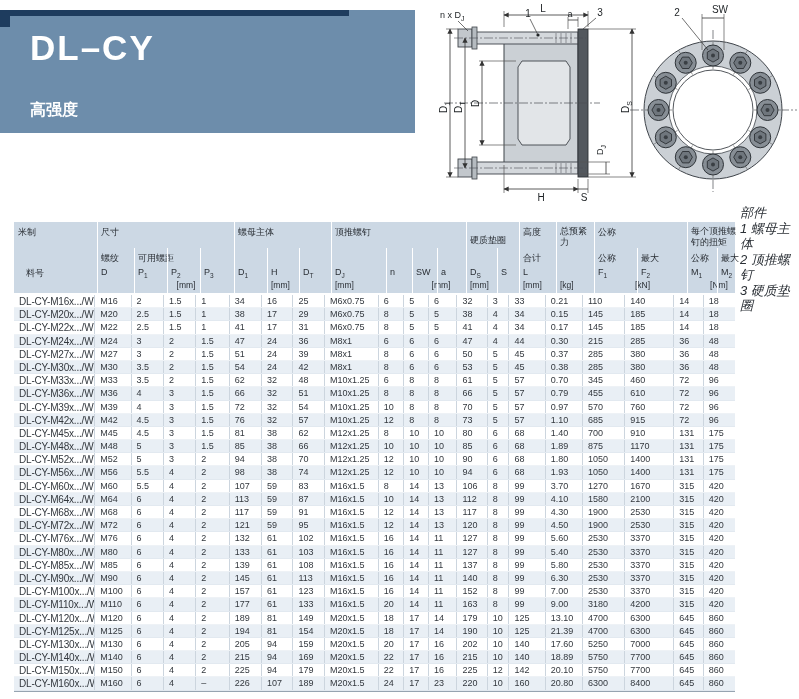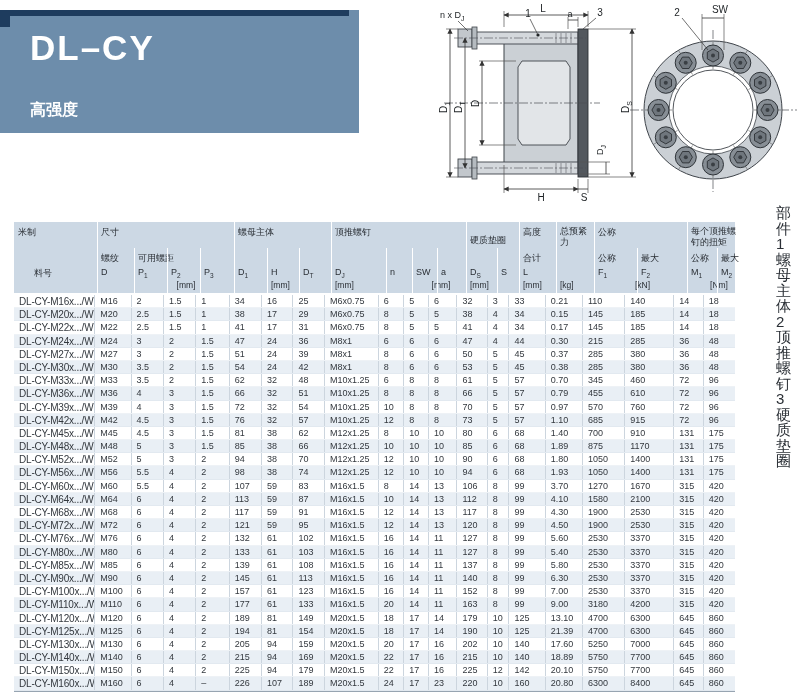--- a/index.html
+++ b/index.html
@@ -1,29 +1,29 @@
 <!DOCTYPE html>
 <html><head>
 <meta charset="utf-8">
 <style>
   html,body{margin:0;padding:0;background:#fff;}
   .page{position:relative;width:799px;height:699px;background:#ffffff;overflow:hidden;
         font-family:"Liberation Sans","DejaVu Sans",sans-serif;color:#2b3036;}
   
-  .title-box{position:absolute;left:0;top:10px;width:359px;height:123px;background:#6d8dab;}
+  .title-box{position:absolute;left:0;top:10px;width:415px;height:123px;background:#6d8dab;}
   .accent-bar{position:absolute;left:0;top:0;width:349px;height:6px;background:#1e3c5e;}
   .accent-tab{position:absolute;left:0;top:0;width:10px;height:17px;background:#1e3c5e;}
   .model{position:absolute;left:30px;top:18px;font-size:35px;font-weight:700;color:#fff;letter-spacing:2px;}
   .sub1{position:absolute;left:30px;top:68px;font-size:16px;font-weight:700;color:#fff;}
   .sub2{position:absolute;left:30px;top:90px;font-size:16px;font-weight:700;color:#fff;}
   
   .svg-abs{position:absolute;}
   svg text{font-family:"Liberation Sans","DejaVu Sans",sans-serif;fill:#1d2124;}
   
-  .parts{position:absolute;left:776px;top:205px;font-size:15px;line-height:15.5px;color:#2b3036;}
+  .parts{position:absolute;left:740px;top:205px;font-size:13px;line-height:15.5px;color:#2b3036;font-style:italic;}
   
   .tbl{position:absolute;left:14px;top:222px;width:721px;}
   .thead{position:relative;height:71px;background:#ccd8e4;}
   .h{position:absolute;font-size:9px;font-weight:400;color:#2a2f35;white-space:nowrap;}
   .h.wrap{white-space:normal;word-break:break-all;line-height:11px;}
   .u{position:absolute;font-size:8.5px;font-weight:400;color:#2a2f35;white-space:nowrap;}
   .u.ctr{text-align:center;}
   sub{font-size:6.5px;}
   .vsep{position:absolute;top:0;width:1px;height:71px;background:#ffffff;}
   .vsep.part{top:26px;height:45px;}
@@ -221,21 +221,21 @@
       <div class="h wrap" style="left:677px;top:4px;width:52px">每个顶推螺钉的扭矩</div>
 
       <div class="h" style="left:87px;top:30px">螺纹</div>
       <div class="h" style="left:124px;top:30px">可用螺距</div>
       <div class="h" style="left:509px;top:30px">合计</div>
       <div class="h" style="left:584px;top:30px">公称</div>
       <div class="h" style="left:627px;top:30px">最大</div>
       <div class="h" style="left:677px;top:30px">公称</div>
       <div class="h" style="left:707px;top:30px">最大</div>
 
-      <div class="h" style="left:20px;top:45px">料号</div>
+      <div class="h" style="left:12px;top:45px">料号</div>
       <div class="h" style="left:87px;top:45px">D</div>
       <div class="h" style="left:124px;top:45px"><span>P</span><sub>1</sub></div>
       <div class="h" style="left:157px;top:45px"><span>P</span><sub>2</sub></div>
       <div class="h" style="left:190px;top:45px"><span>P</span><sub>3</sub></div>
       <div class="h" style="left:224px;top:45px"><span>D</span><sub>1</sub></div>
       <div class="h" style="left:257px;top:45px">H</div>
       <div class="h" style="left:289px;top:45px"><span>D</span><sub>T</sub></div>
       <div class="h" style="left:321px;top:45px"><span>D</span><sub>J</sub></div>
       <div class="h" style="left:376px;top:45px">n</div>
       <div class="h" style="left:402px;top:45px">SW</div>

